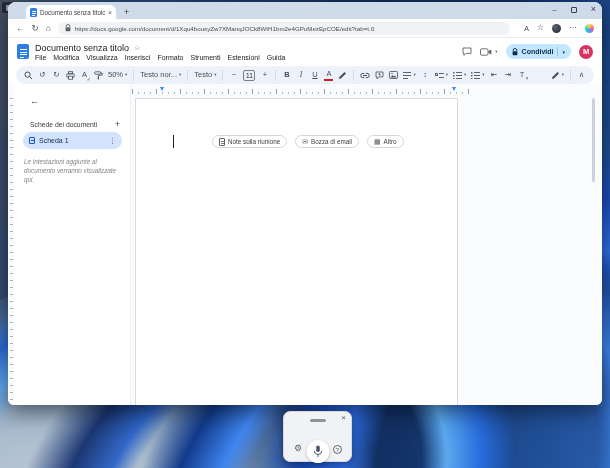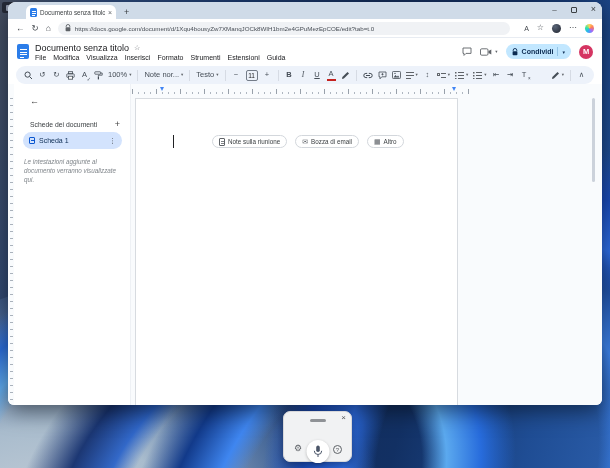--- a/index.html
+++ b/index.html
@@ -274,26 +274,26 @@
             <span class="chk">✓</span>
           </span>
         <span class="tbi">
             <svg width="9" height="9" viewBox="0 0 9 9">
               <rect x="0.8" y="0.8" width="5.8" height="2.4" rx="0.5" fill="none" stroke="#454d56" stroke-width="0.8"></rect>
               <path d="M6.6 2h1.6v2.2H4.4v1.4" fill="none" stroke="#454d56" stroke-width="0.8"></path>
               <rect x="3.8" y="5.6" width="1.2" height="2.8" fill="#454d56"></rect>
             </svg>
           </span>
         <span class="tbi">
-            <span>100%</span>
-            <span class="caret">▾</span>
-          </span>
-        <span class="sep"></span>
-        <span class="tbi">
-            <span>Note nor...</span>
+            <span>50%</span>
+            <span class="caret">▾</span>
+          </span>
+        <span class="sep"></span>
+        <span class="tbi">
+            <span>Testo nor...</span>
             <span class="caret">▾</span>
           </span>
         <span class="sep"></span>
         <span class="tbi">
             <span>Testo</span>
             <span class="caret">▾</span>
           </span>
         <span class="sep"></span>
         <span class="tbi">−</span>
         <span class="sizebox">11</span>

